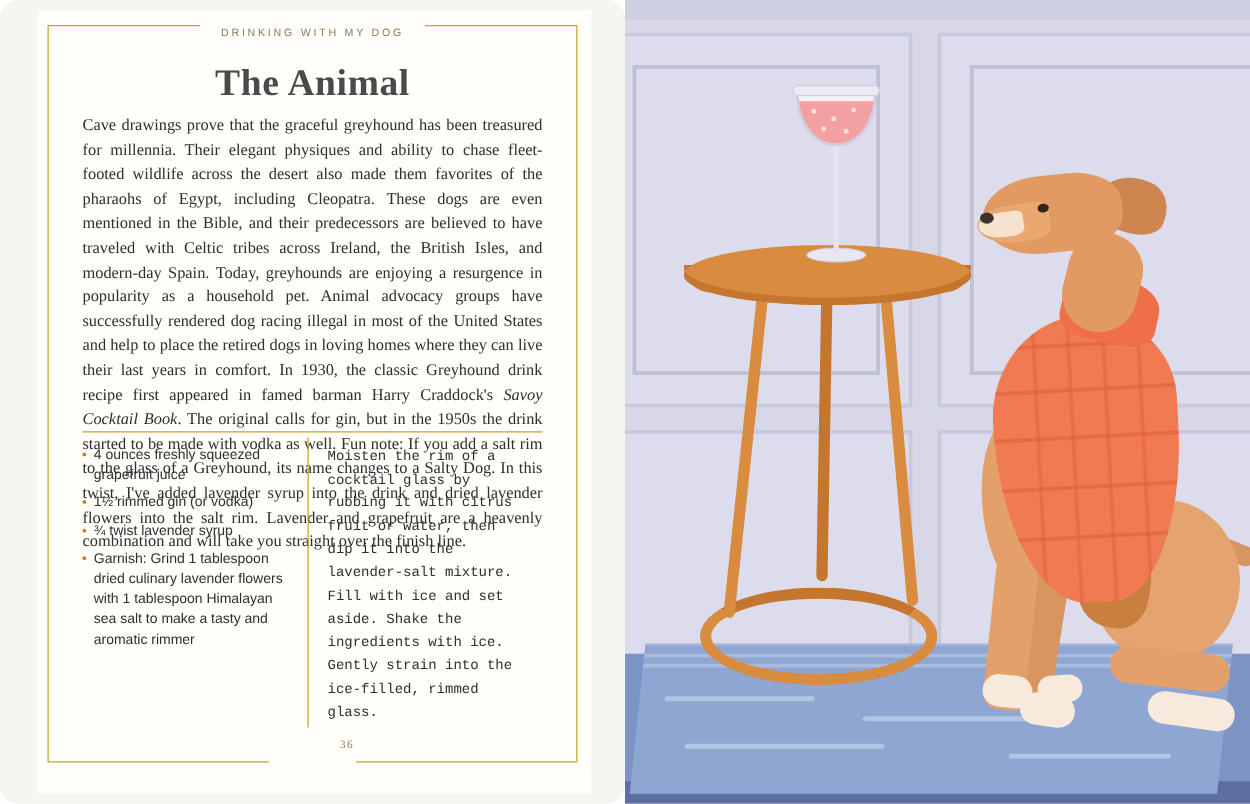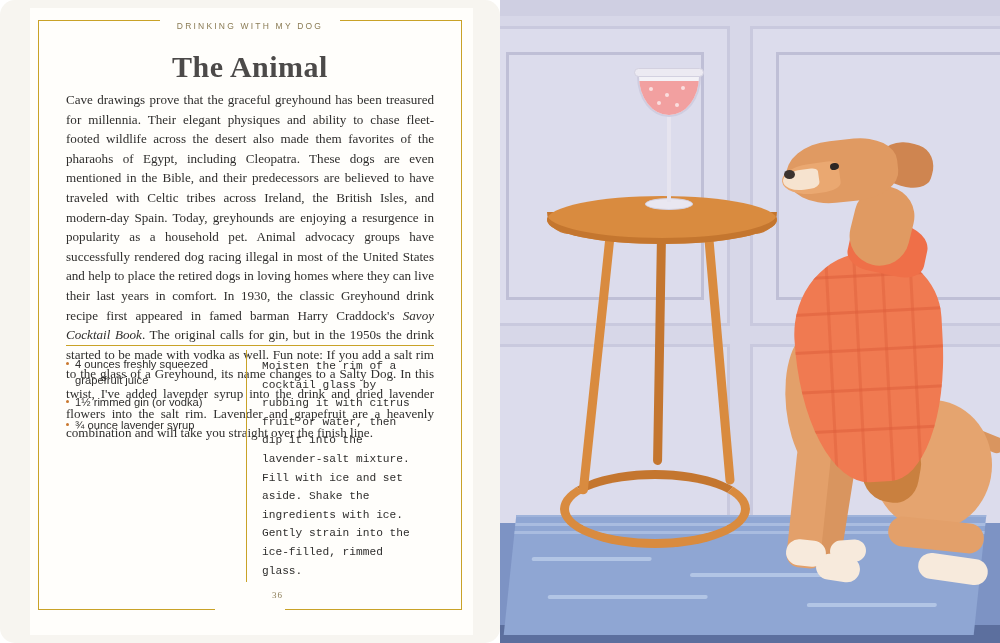--- a/index.html
+++ b/index.html
@@ -469,21 +469,22 @@
 
     <div class="body-copy"><span>Cave drawings prove that the graceful greyhound has been treasured for millennia. Their elegant physiques and ability to chase fleet-footed wildlife across the desert also made them favorites of the pharaohs of Egypt, including Cleopatra. These dogs are even mentioned in the Bible, and their predecessors are believed to have traveled with Celtic tribes across Ireland, the British Isles, and modern-day Spain. Today, greyhounds are enjoying a resurgence in popularity as a household pet. Animal advocacy groups have successfully rendered dog racing illegal in most of the United States and help to place the retired dogs in loving homes where they can live their last years in comfort. In 1930, the classic Greyhound drink recipe first appeared in famed barman Harry Craddock's </span><i>Savoy Cocktail Book</i><span>. The original calls for gin, but in the 1950s the drink started to be made with vodka as well. Fun note: If you add a salt rim to the glass of a Greyhound, its name changes to a Salty Dog. In this twist, I've added lavender syrup into the drink and dried lavender flowers into the salt rim. Lavender and grapefruit are a heavenly combination and will take you straight over the finish line.</span></div>
 
     <div class="hr-thin"></div>
     <div class="col-div"></div>
 
     <div class="ingredients">
       <ul>
         <li>4 ounces freshly squeezed grapefruit juice</li>
         <li>1½ rimmed gin (or vodka)</li>
-        <li>¾ ounce lavender syrup</li>
+        <li>¾ twist lavender syrup</li>
+        <li>Garnish: Grind 1 tablespoon dried culinary lavender flowers with 1 tablespoon Himalayan sea salt to make a tasty and aromatic rimmer</li>
       </ul>
     </div>
 
     <div class="method">Moisten the rim of a cocktail glass by rubbing it with citrus fruit or water, then dip it into the lavender-salt mixture. Fill with ice and set aside. Shake the ingredients with ice. Gently strain into the ice-filled, rimmed glass.</div>
 
     <div class="folio">36</div>
   </div>
 
   <div class="page-right">
 

